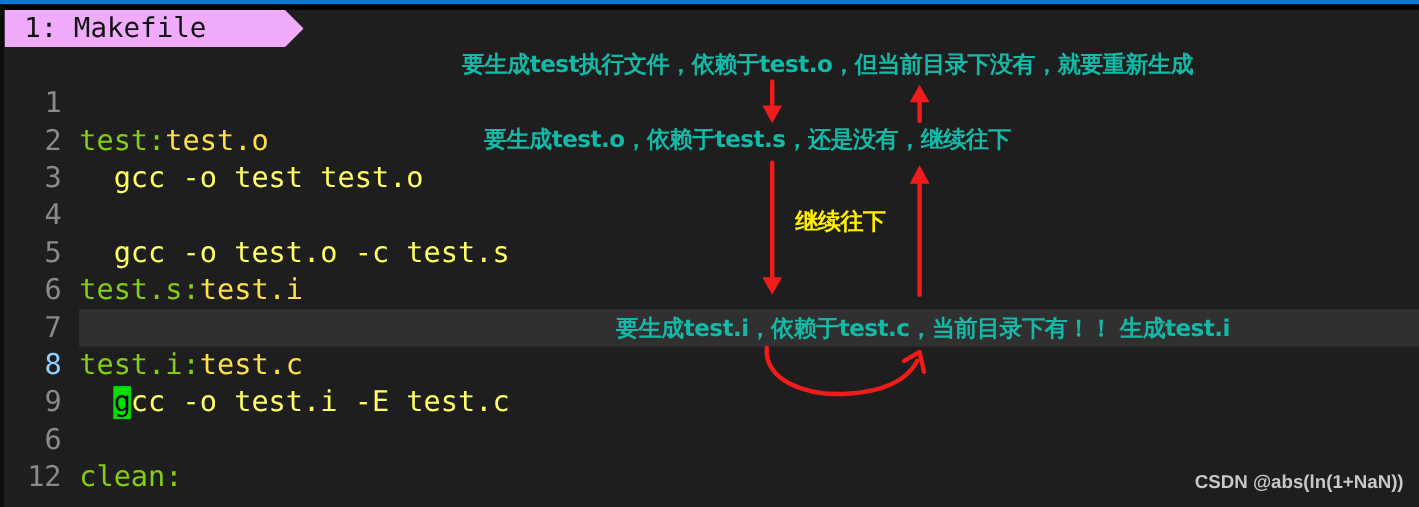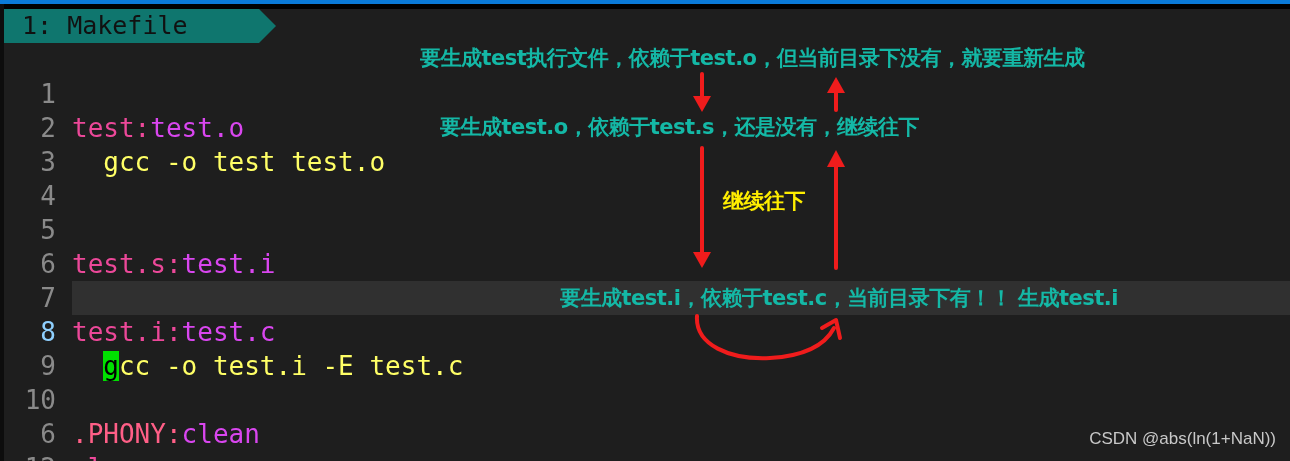--- a/index.html
+++ b/index.html
@@ -8,45 +8,45 @@
     background: #1e1e1e; position: relative;
     font-family: "DejaVu Sans Mono", "Liberation Mono", monospace;
   }
   .top-bar { position: absolute; left: 0; top: 0; width: 1290px; height: 4px; background: #0a7ad8; }
   .top-black { position: absolute; left: 0; top: 4px; width: 1290px; height: 5px; background: #000; }
   .left-border { position: absolute; left: 0; top: 4px; width: 4px; height: 457px; background: #0d0d0d; }
   .editor { position: absolute; left: 4px; top: 9px; right: 0; bottom: 0; background: #1e1e1e; }
   .tabline { position: absolute; left: 4px; top: 9px; height: 34px; width: 1286px; }
   .tab {
     position: absolute; left: 0; top: 0; height: 34px; width: 272px;
-    background: #0f766e; color: #111;
+    background: #f0abfc; color: #111;
     clip-path: polygon(0 0, 255px 0, 272px 17px, 255px 34px, 0 34px);
     font-size: 25px; line-height: 34px; padding-left: 18px; box-sizing: border-box;
     white-space: pre;
   }
   .lines { position: absolute; left: 4px; top: 43px; width: 1286px; }
   .line { position: relative; height: 34px; line-height: 34px; font-size: 26px; white-space: pre; }
   .line.cur { background: #303030; margin-left: 68px; }
   .ln { position: absolute; left: 0; width: 52px; text-align: right; color: #8a8a8a; }
   .line.cur .ln { left: -68px; color: #8fd0ff; }
   .code { position: absolute; left: 68px; }
   .line.cur .code { left: 0; text-align: right; }
-  .tg { color: #ec4899; }
-  .dep { color: #d946ef; }
+  .tg { color: #84cc16; }
+  .dep { color: #fde047; }
   .cmd { color: #ffff66; }
   .ph { color: #ff5f87; }
   .cursor { background: #00e000; color: #000; }
   .ann {
     position: absolute; font-family: "DejaVu Sans", "Liberation Sans", sans-serif;
     font-weight: bold; color: #14b8a6; font-size: 21px; white-space: nowrap; letter-spacing: -0.5px;
   }
   .ann.yellow { color: #ffee00; }
   .watermark {
     position: absolute; right: 14px; bottom: 12px; color: #c8c8c8;
-    font-family: "Liberation Sans", sans-serif; font-size: 17px;
+    font-family: "Liberation Sans", sans-serif; font-size: 17px; font-weight: bold;
   }
   svg.arrows { position: absolute; left: 0; top: 0; }
 </style>
 </head>
 <body>
 
 <div class="top-bar"></div>
 <div class="top-black"></div>
 <div class="left-border"></div>
 <div class="editor"></div>
@@ -62,43 +62,40 @@
   </div>
   <div class="line">
     <span class="ln">2</span>
     <span class="code cmd">  gcc -o test test.o</span>
   </div>
   <div class="line">
     <span class="ln">3</span>
   </div>
   <div class="line">
     <span class="ln">4</span>
+    <span class="code cmd">  gcc -o test.o -c test.s</span>
   </div>
   <div class="line">
     <span class="ln">5</span>
     <span class="code"><span class="tg">test.s:</span><span class="dep">test.i</span></span>
   </div>
   <div class="line">
     <span class="ln">6</span>
     <span class="code cmd">  gcc -o test.s -S test.i</span>
   </div>
   <div class="line">
     <span class="ln">7</span>
     <span class="code"><span class="tg">test.i:</span><span class="dep">test.c</span></span>
   </div>
   <div class="line cur">
     <span class="ln">8</span>
     <span class="code cmd"><span>  </span><span class="cursor">g</span><span>cc -o test.i -E test.c</span></span>
   </div>
   <div class="line">
     <span class="ln">9</span>
-  </div>
-  <div class="line">
-    <span class="ln">10</span>
-    <span class="code"><span class="ph">.PHONY:</span><span class="dep">clean</span></span>
   </div>
   <div class="line">
     <span class="ln">6</span>
     <span class="code"><span class="tg">clean:</span></span>
   </div>
   <div class="line">
     <span class="ln">12</span>
     
   </div>
 </div>

